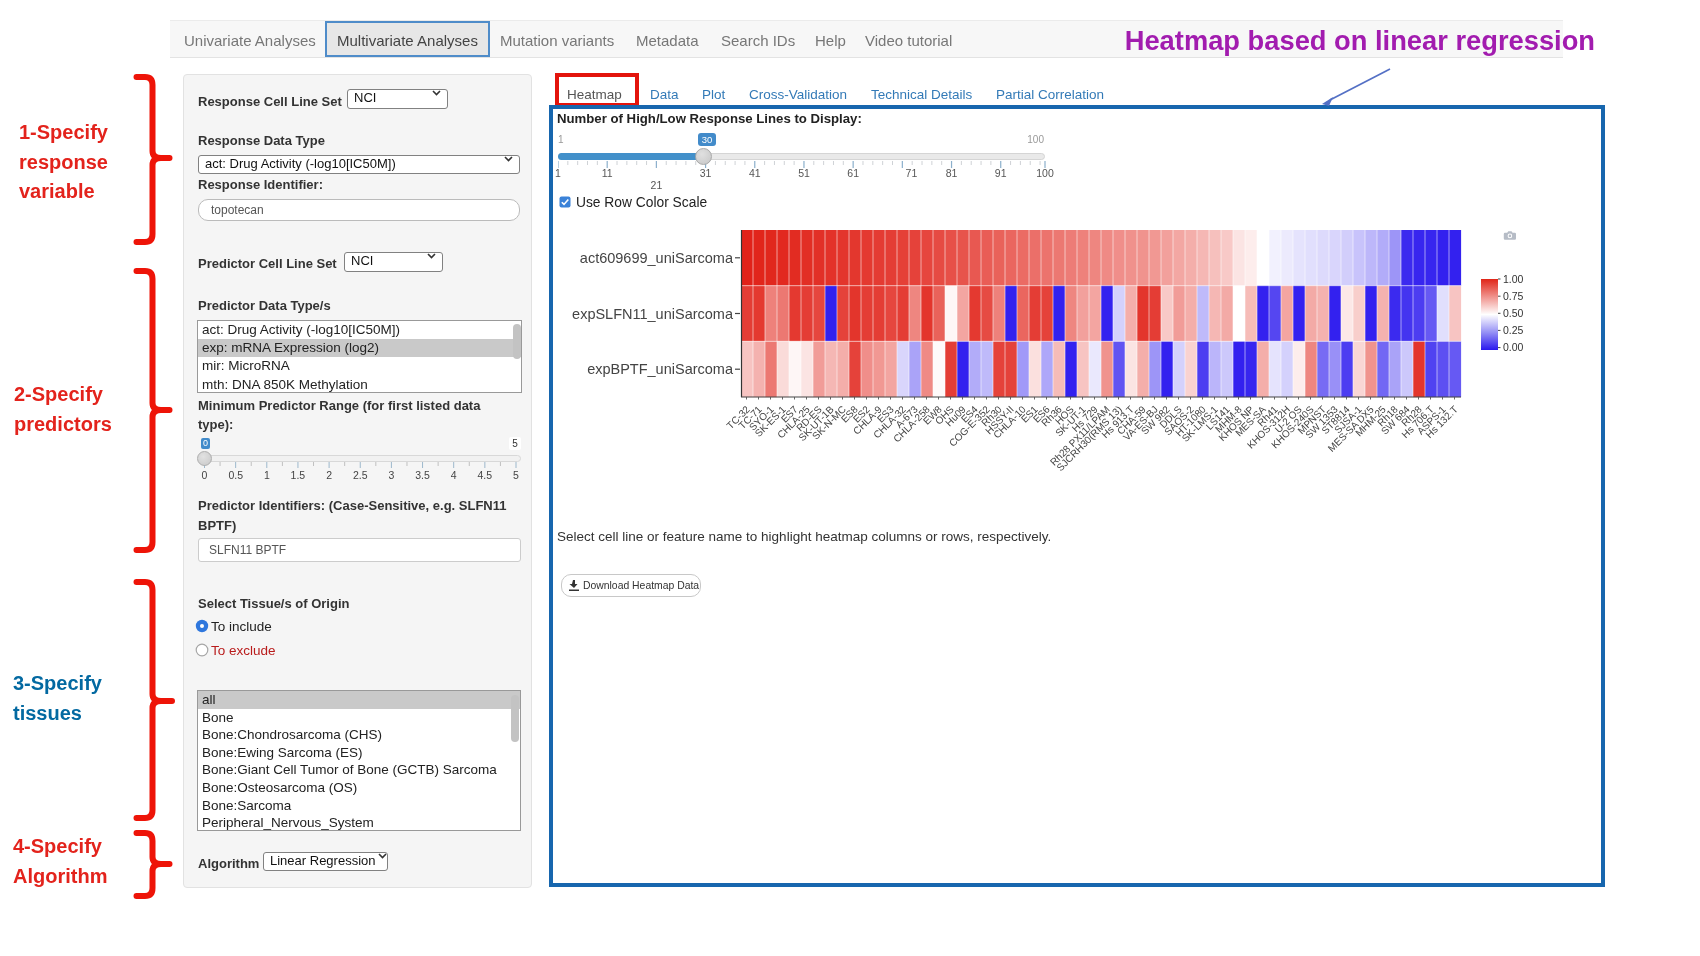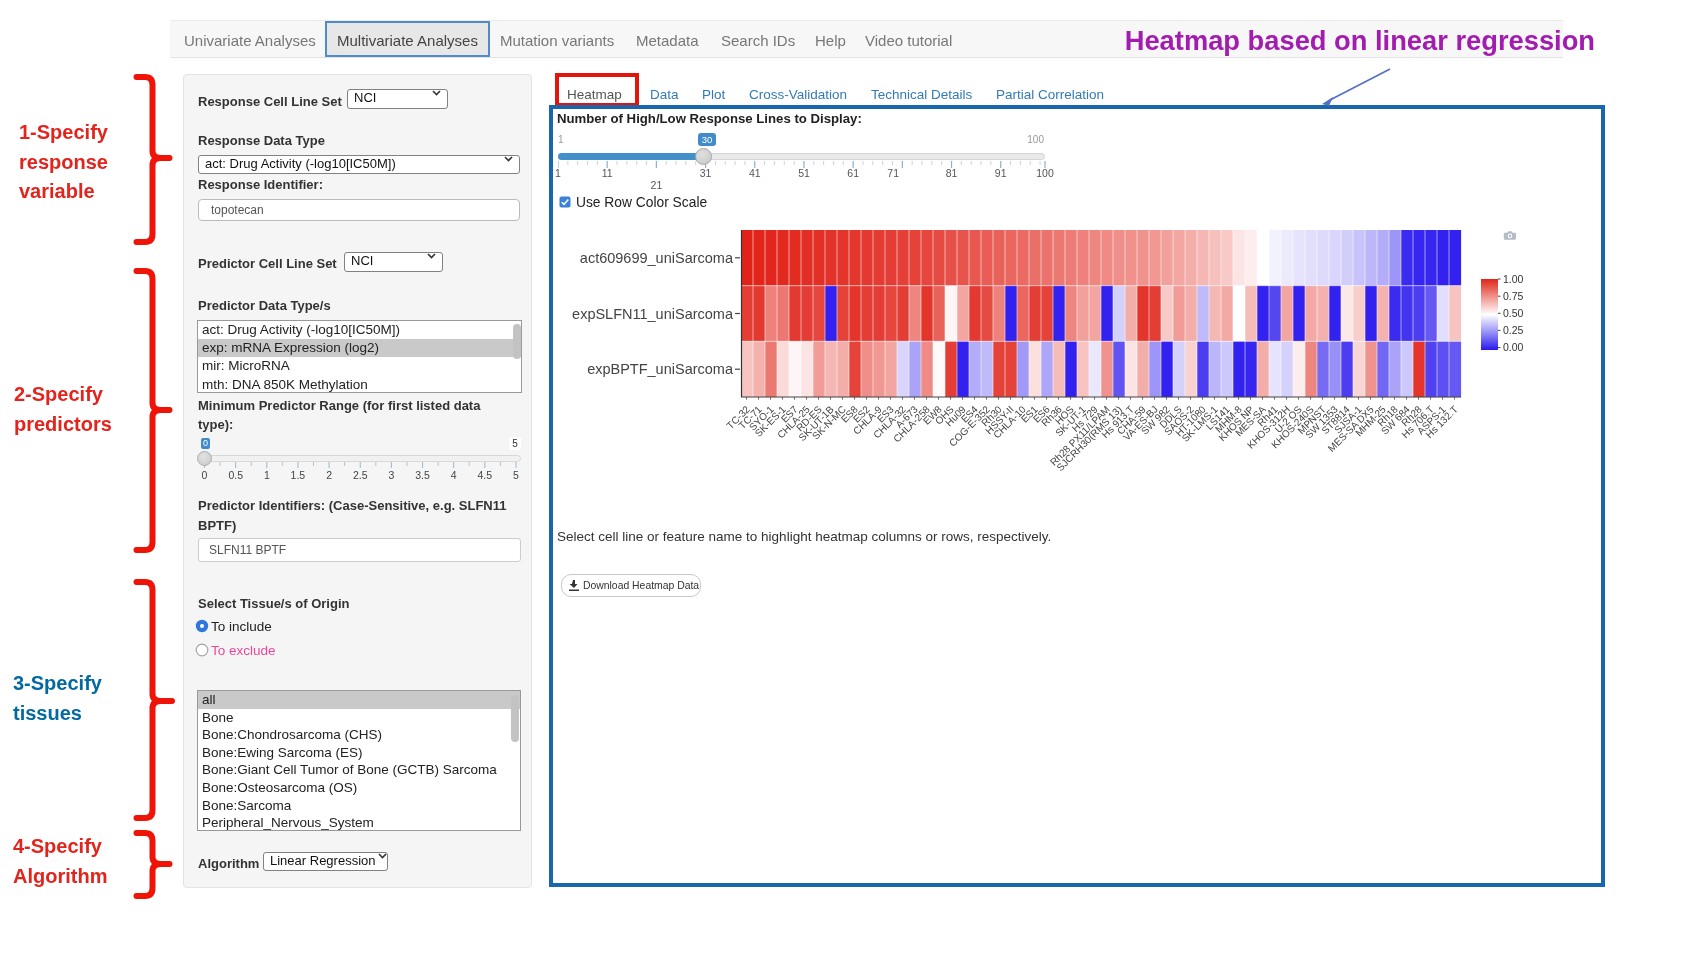--- a/index.html
+++ b/index.html
@@ -35,21 +35,21 @@
     </svg>
   </div>
 <div class="blab" style="left:198px;top:131px;line-height:20px">Response Data Type</div>
 <div class="sel" style="left:198px;top:155px;width:322px;height:19px">
     <span style="font-size:13.0px">act: Drug Activity (-log10[IC50M])</span>
     <svg class="chv" width="9" height="6" viewBox="0 0 9 6">
       <path d="M1,1 l3.5,3.5 L8,1" stroke="#333" stroke-width="1.6" fill="none"></path>
     </svg>
   </div>
 <div class="blab" style="left:198px;top:175px;line-height:20px">Response Identifier:</div>
-<div class="abs" style="left:198px;top:199px;width:322px;height:22px;background:#fff;border:1px solid #bbb;border-radius:4px;font-size:12px;color:#555;line-height:20px;padding-left:12px">topotecan</div>
+<div class="abs" style="left:198px;top:199px;width:322px;height:22px;background:#fff;border:1px solid #bbb;border-radius:10px;font-size:12px;color:#555;line-height:20px;padding-left:12px">topotecan</div>
 <div class="blab" style="left:198px;top:254px;line-height:20px">Predictor Cell Line Set</div>
 <div class="sel" style="left:344px;top:252px;width:99px;height:20px">
     <span style="font-size:13.0px">NCI</span>
     <svg class="chv" width="9" height="6" viewBox="0 0 9 6">
       <path d="M1,1 l3.5,3.5 L8,1" stroke="#333" stroke-width="1.6" fill="none"></path>
     </svg>
   </div>
 <div class="blab" style="left:198px;top:296px;line-height:20px">Predictor Data Type/s</div>
 <div class="abs" style="left:197px;top:320px;width:325px;height:73px;background:#fff;border:1px solid #999">
     <div class="litem">act: Drug Activity (-log10[IC50M])</div>
@@ -84,21 +84,21 @@
 <div class="abs" style="left:198px;top:538px;width:323px;height:24px;background:#fff;border:1px solid #ccc;border-radius:3px;font-size:12px;color:#555;line-height:22px;padding-left:10px">SLFN11 BPTF</div>
 <div class="blab" style="left:198px;top:594px;line-height:20px">Select Tissue/s of Origin</div>
 <svg class="abs" style="left:195px;top:619px" width="14" height="14" viewBox="0 0 14 14">
     <circle cx="7" cy="7" r="6.2" fill="#2f77dd"></circle>
     <circle cx="7" cy="7" r="2" fill="#fff"></circle>
   </svg>
 <div class="abs" style="left:211px;top:619px;font-size:13.5px;color:#222">To include</div>
 <svg class="abs" style="left:195px;top:643px" width="14" height="14" viewBox="0 0 14 14">
     <circle cx="7" cy="7" r="5.8" fill="#fff" stroke="#a6a6a6" stroke-width="1.2"></circle>
   </svg>
-<div class="abs" style="left:211px;top:643px;font-size:13.5px;color:#ec4899">To exclude</div>
+<div class="abs" style="left:211px;top:643px;font-size:13.5px;color:#b91c1c">To exclude</div>
 <div class="abs" style="left:197px;top:690px;width:324px;height:141px;background:#fff;border:1px solid #999;overflow:hidden">
     <div class="titem" style="background:#c9c9c9">all</div>
     <div class="titem" style="">Bone</div>
     <div class="titem" style="">Bone:Chondrosarcoma (CHS)</div>
     <div class="titem" style="">Bone:Ewing Sarcoma (ES)</div>
     <div class="titem" style="">Bone:Giant Cell Tumor of Bone (GCTB) Sarcoma</div>
     <div class="titem" style="">Bone:Osteosarcoma (OS)</div>
     <div class="titem" style="">Bone:Sarcoma</div>
     <div class="titem" style="">Peripheral_Nervous_System</div>
     <div class="abs" style="left:313px;top:4px;width:8px;height:47px;background:#c3c3c3;border-radius:4px"></div>
@@ -128,21 +128,21 @@
     <path d="M9.84,0 v4 M19.68,0 v4 M29.52,0 v4 M39.35,0 v4 M59.03,0 v4 M68.87,0 v4 M78.71,0 v4 M88.55,0 v4 M108.22,0 v4 M118.06,0 v4 M127.90,0 v4 M137.74,0 v4 M157.41,0 v4 M167.25,0 v4 M177.09,0 v4 M186.93,0 v4 M206.61,0 v4 M216.44,0 v4 M226.28,0 v4 M236.12,0 v4 M255.80,0 v4 M265.64,0 v4 M275.47,0 v4 M285.31,0 v4 M304.99,0 v4 M314.83,0 v4 M324.67,0 v4 M334.51,0 v4 M354.18,0 v4 M364.02,0 v4 M373.86,0 v4 M383.70,0 v4 M403.37,0 v4 M413.21,0 v4 M423.05,0 v4 M432.89,0 v4 M452.57,0 v4 M462.40,0 v4 M472.24,0 v4 M482.08,0 v4" stroke="#cfd2d6" stroke-width="1" fill="none"></path>
     <path d="M0.00,0 v7 M49.19,0 v7 M98.38,0 v7 M147.58,0 v7 M196.77,0 v7 M245.96,0 v7 M295.15,0 v7 M344.34,0 v7 M393.54,0 v7 M442.73,0 v7 M487,0 v7" stroke="#8cb0cc" stroke-width="1.2" fill="none"></path>
   </svg>
 <div class="abs" style="left:558.0px;top:167px;width:30px;margin-left:-15px;text-align:center;font-size:10.5px;color:#555">1</div>
 <div class="abs" style="left:607.2px;top:167px;width:30px;margin-left:-15px;text-align:center;font-size:10.5px;color:#555">11</div>
 <div class="abs" style="left:656.4px;top:179px;width:30px;margin-left:-15px;text-align:center;font-size:10.5px;color:#555">21</div>
 <div class="abs" style="left:705.6px;top:167px;width:30px;margin-left:-15px;text-align:center;font-size:10.5px;color:#555">31</div>
 <div class="abs" style="left:754.8px;top:167px;width:30px;margin-left:-15px;text-align:center;font-size:10.5px;color:#555">41</div>
 <div class="abs" style="left:804.0px;top:167px;width:30px;margin-left:-15px;text-align:center;font-size:10.5px;color:#555">51</div>
 <div class="abs" style="left:853.2px;top:167px;width:30px;margin-left:-15px;text-align:center;font-size:10.5px;color:#555">61</div>
-<div class="abs" style="left:902.3px;top:167px;width:30px;margin-left:-15px;text-align:left;font-size:10.5px;color:#555">71</div>
+<div class="abs" style="left:902.3px;top:167px;width:30px;margin-left:-15px;text-align:right;font-size:10.5px;color:#555">71</div>
 <div class="abs" style="left:951.5px;top:167px;width:30px;margin-left:-15px;text-align:center;font-size:10.5px;color:#555">81</div>
 <div class="abs" style="left:1000.7px;top:167px;width:30px;margin-left:-15px;text-align:center;font-size:10.5px;color:#555">91</div>
 <div class="abs" style="left:1045.0px;top:167px;width:30px;margin-left:-15px;text-align:center;font-size:10.5px;color:#555">100</div>
 <div class="abs" style="left:694.5px;top:148px;width:17px;height:17px;border-radius:50%;background:radial-gradient(circle at 40% 35%,#e0e0e0,#c6c6c6);border:1px solid #a8a8a8"></div>
 <svg class="abs" style="left:559px;top:196px" width="12" height="12" viewBox="0 0 12 12">
     <rect x="0.5" y="0.5" width="11" height="11" rx="2" fill="#3b82d8"></rect>
     <path d="M2.8,6.2 l2.2,2.2 L9.3,3.4" stroke="#fff" stroke-width="1.6" fill="none"></path>
   </svg>
 <div class="abs" style="left:576px;top:195px;font-size:13.8px;color:#222">Use Row Color Scale</div>
 <svg style="position:absolute;left:556px;top:215px" width="1044" height="275" viewBox="0 0 1044 275">

